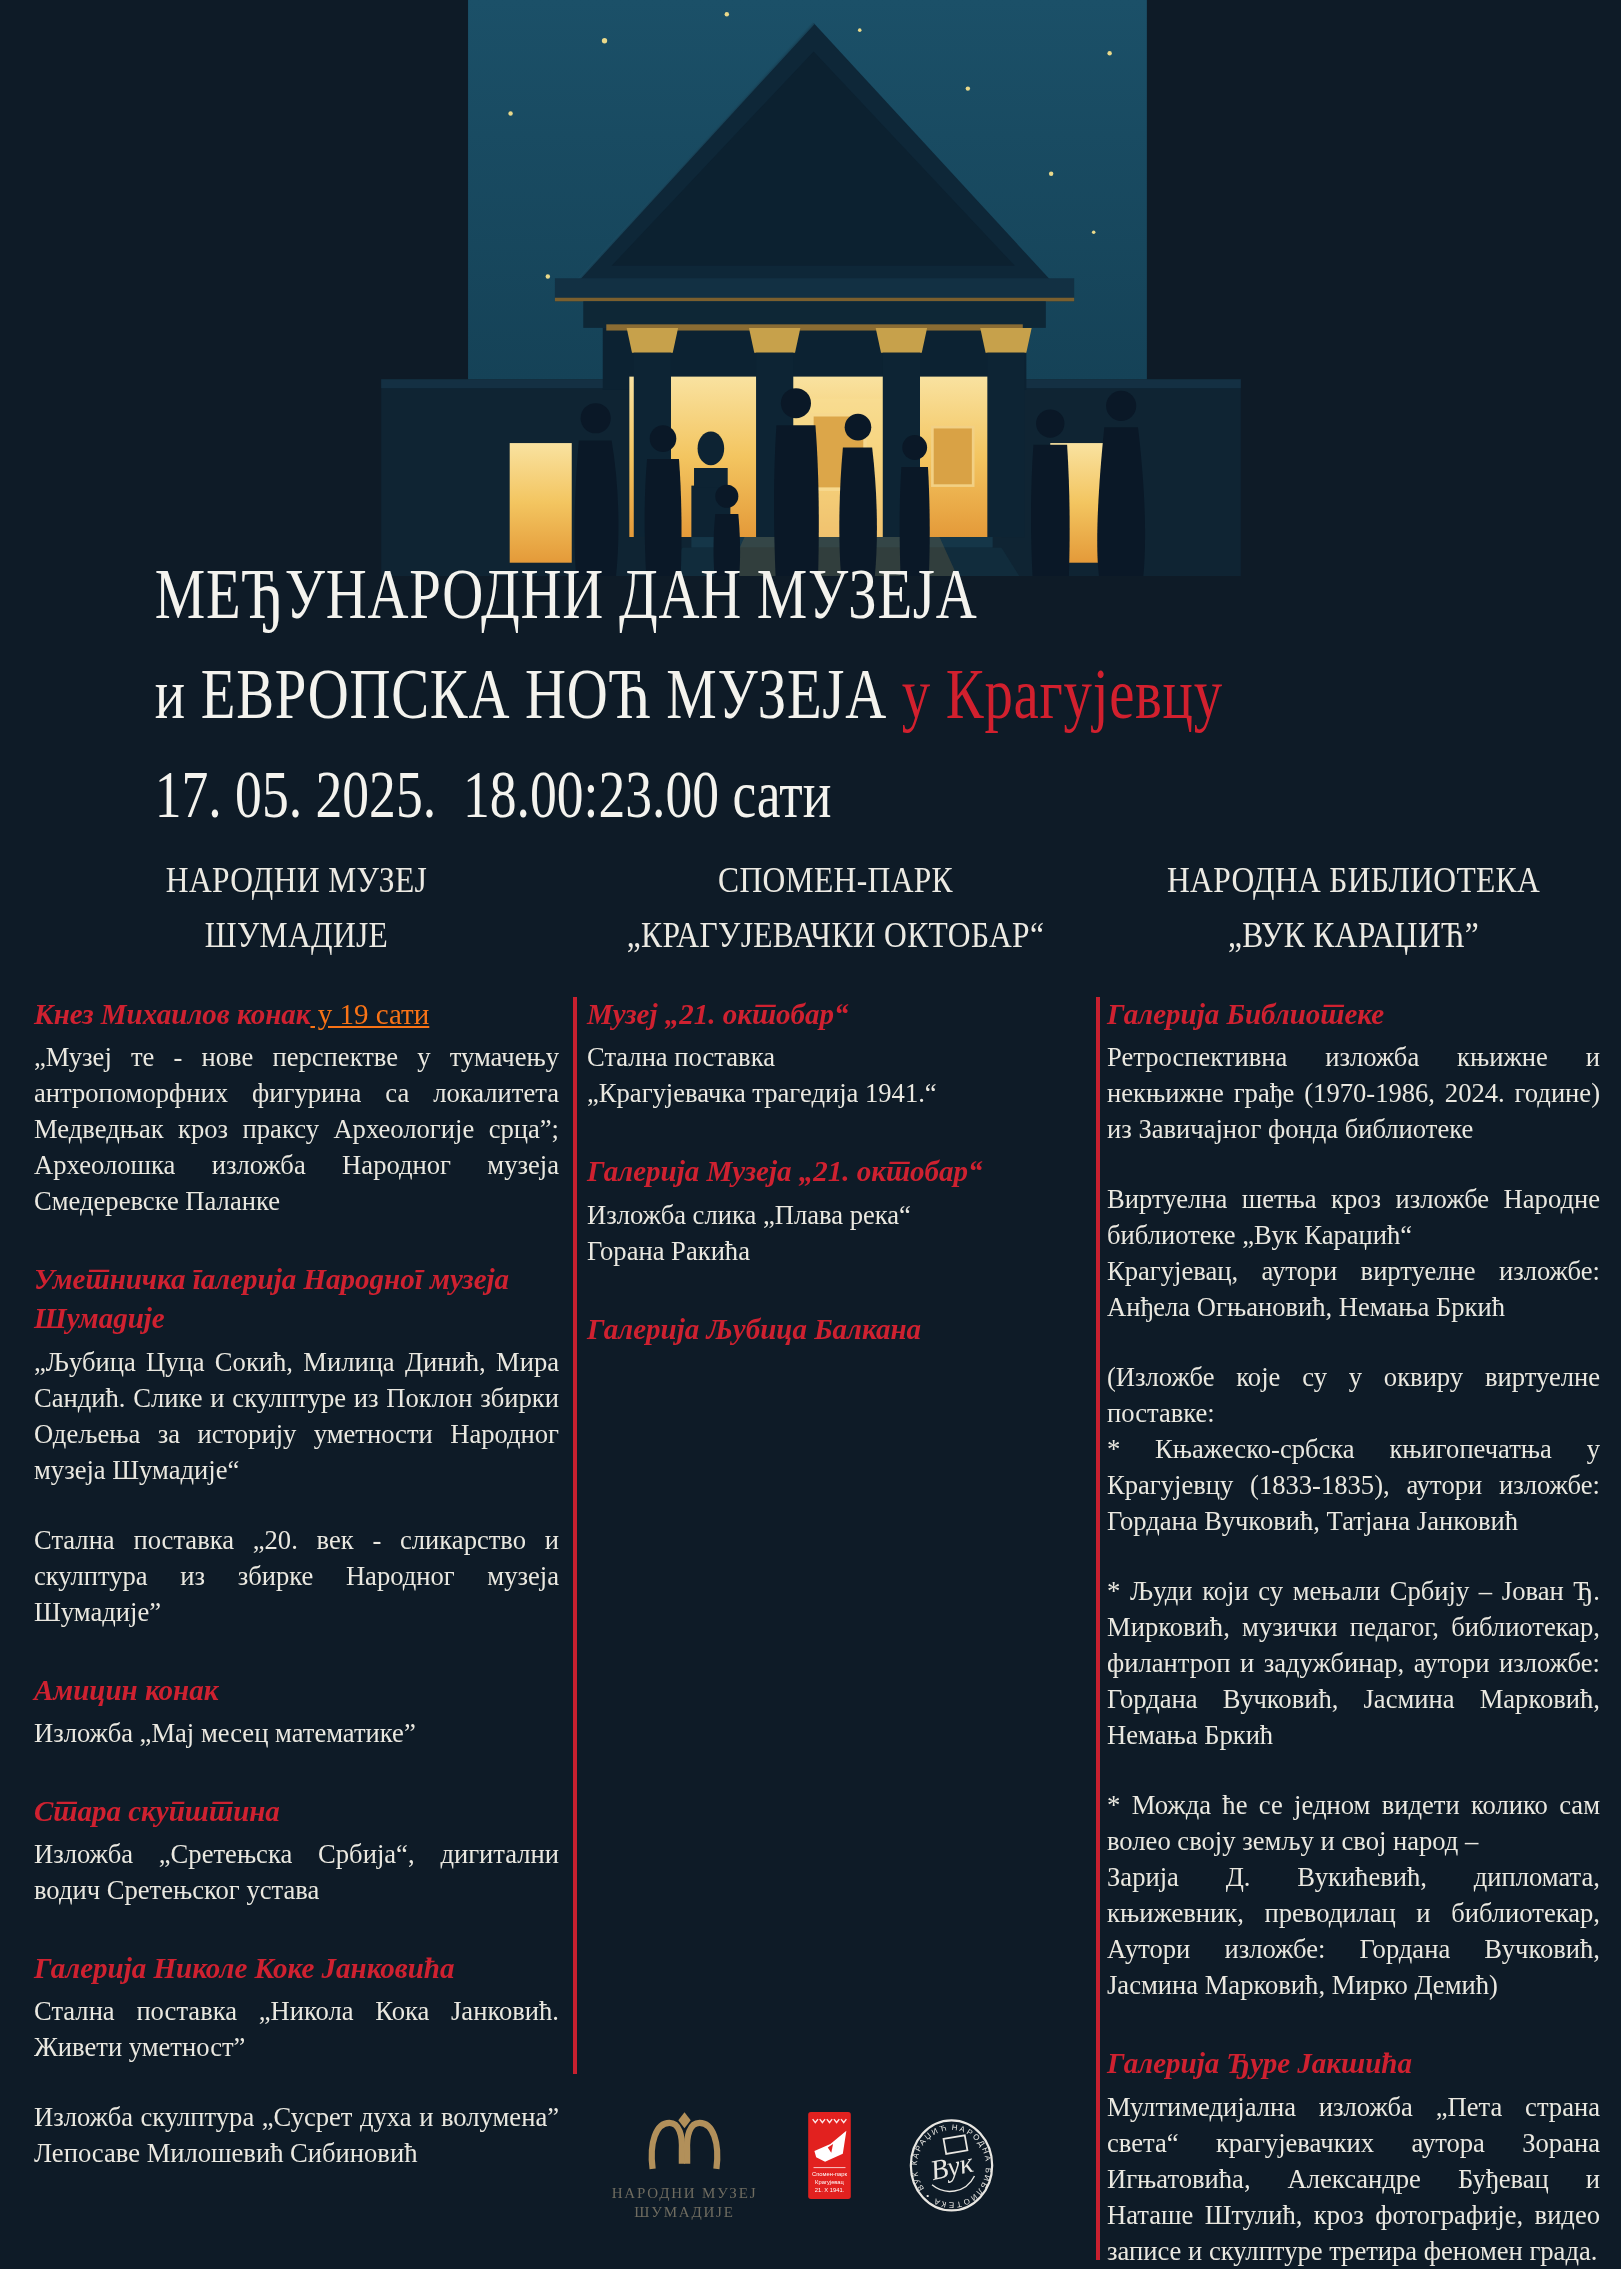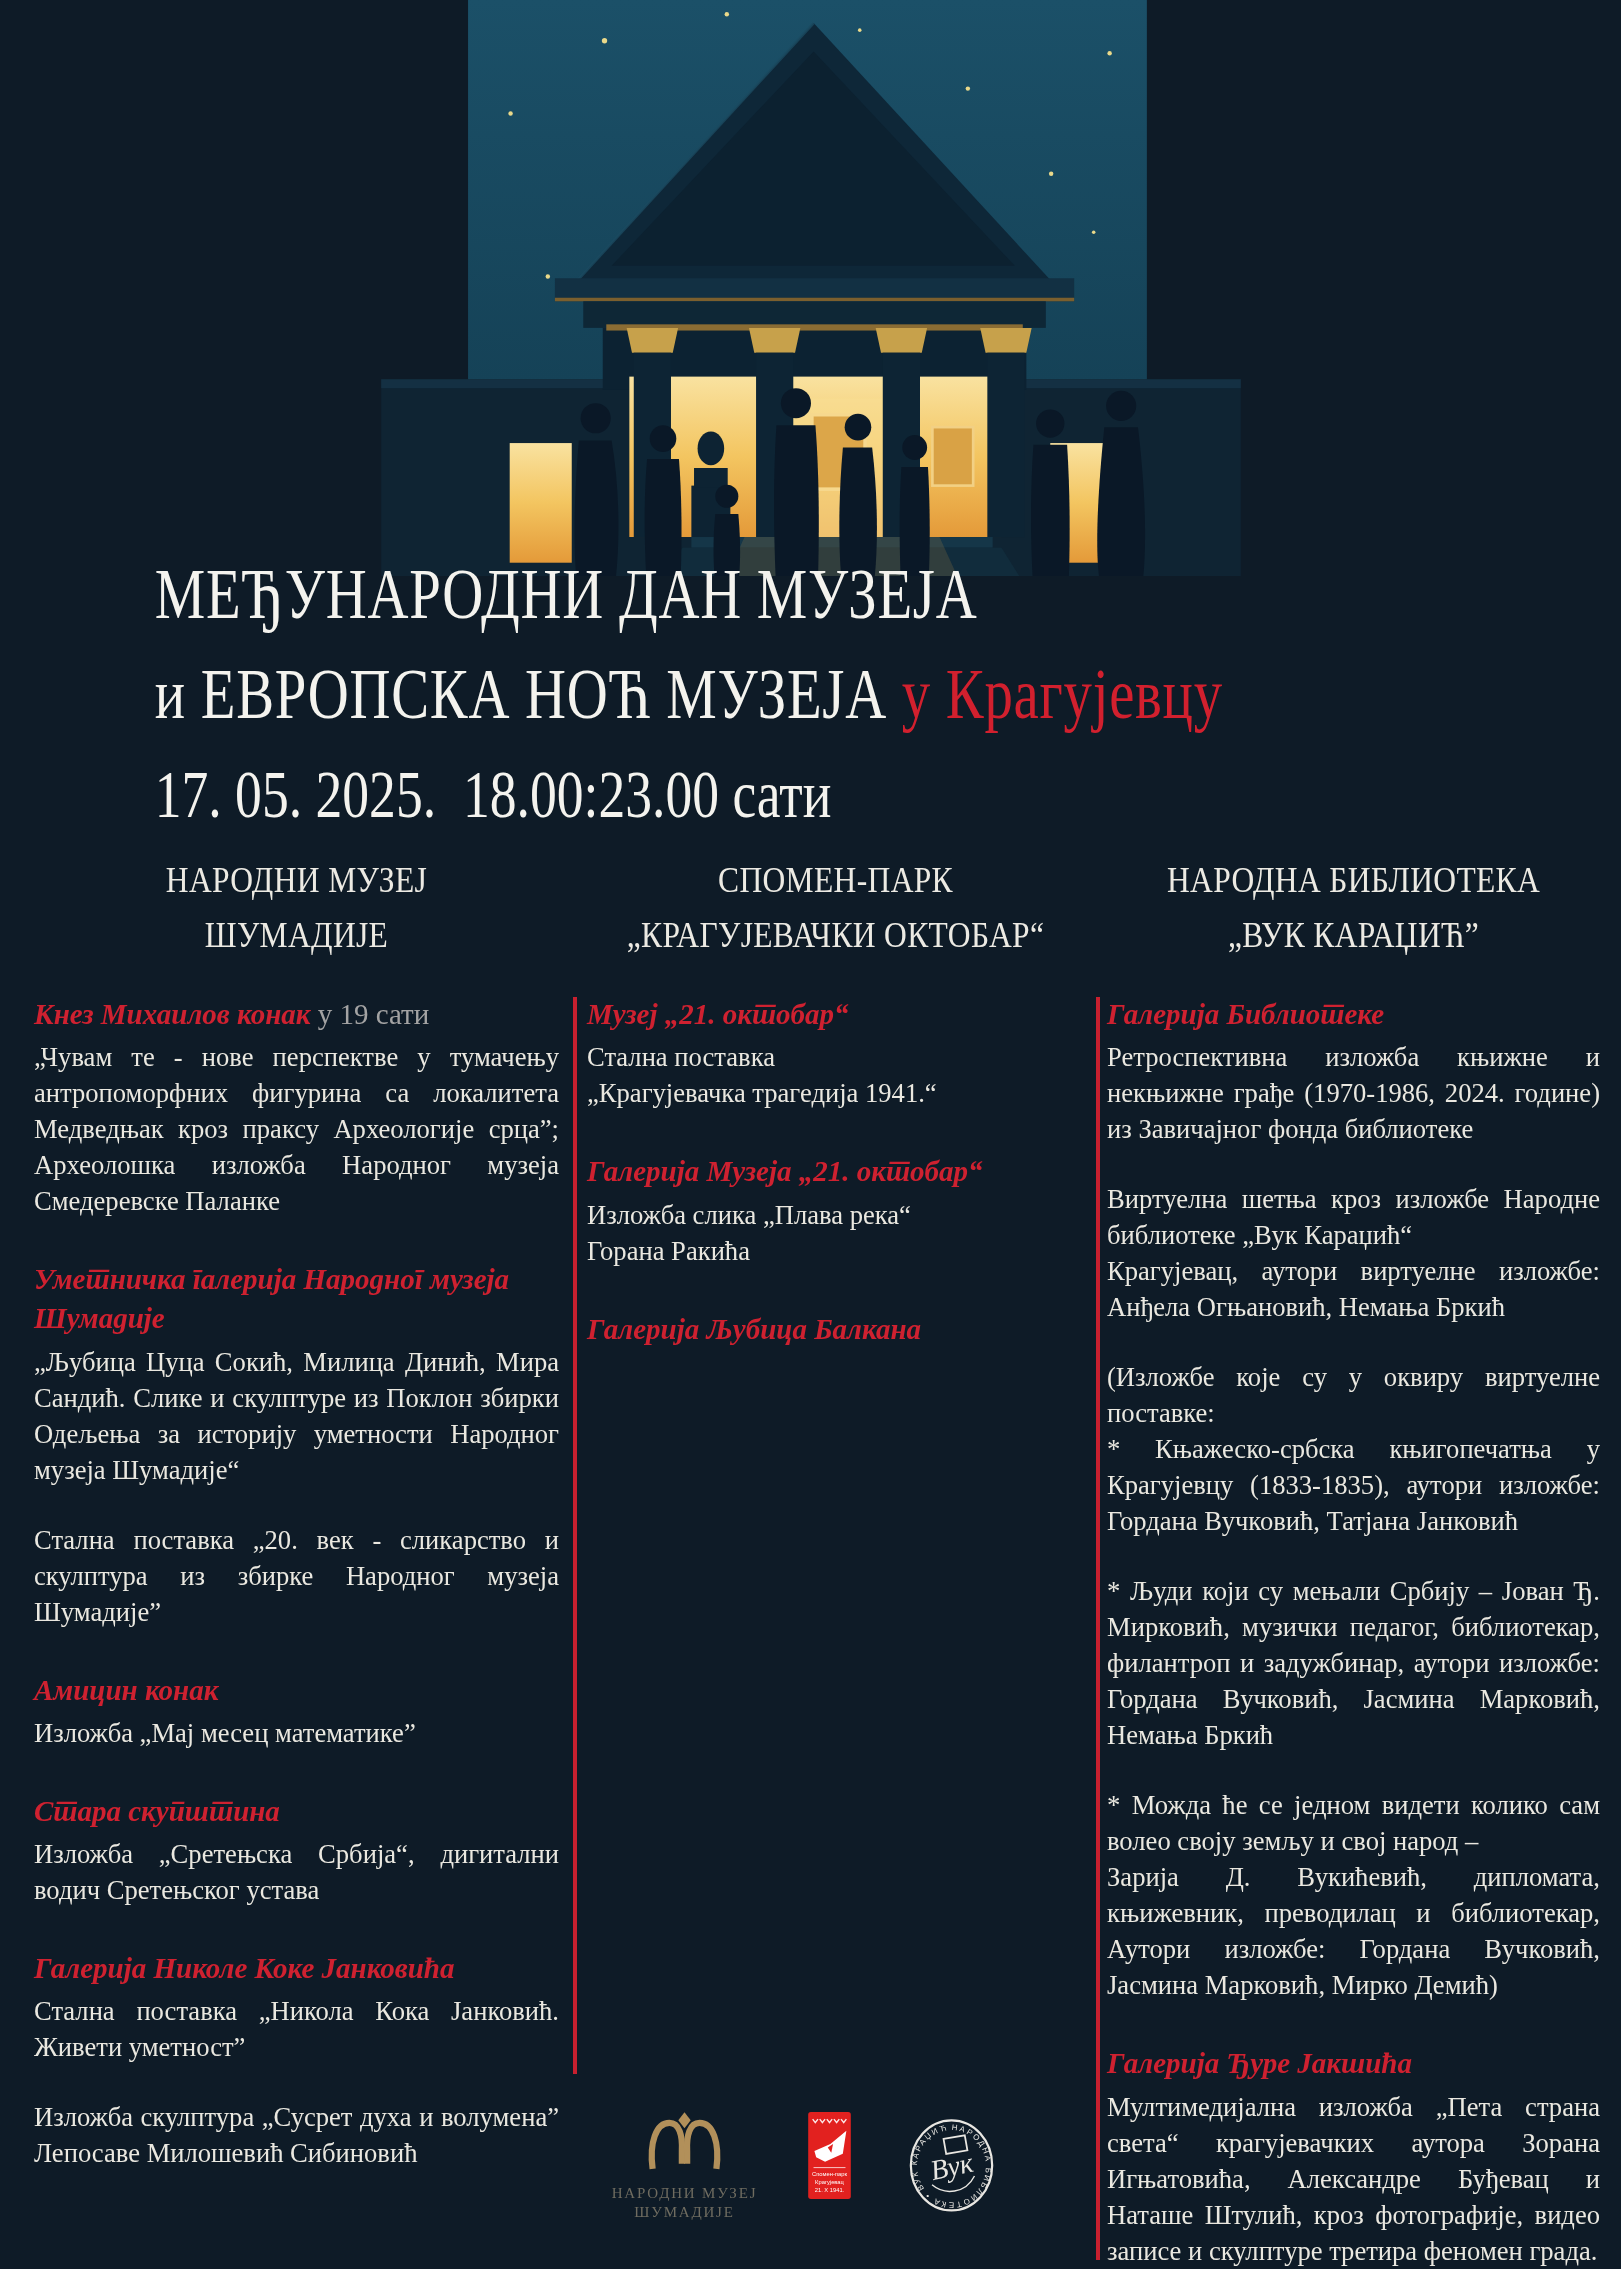--- a/index.html
+++ b/index.html
@@ -19,21 +19,21 @@
   .hero-date{font-size:67px;color:#f4f3ee;}
   
   .column{position:absolute;top:853px;}
   .col-1{left:34px;width:525px;}
   .col-2{left:587px;width:497px;}
   .col-3{left:1107px;width:493px;}
   .col-header{text-align:center;margin-bottom:32px;transform:scaleX(.9);transform-origin:center;}
   .header-line{font-size:35px;line-height:55px;color:#eceae3;letter-spacing:0.4px;}
   .section{margin-bottom:41px;}
   .sec-heading{margin:0 0 5.3px 0;font-size:29px;line-height:39px;font-weight:bold;font-style:italic;color:#cf2130;}
-  .sec-heading-note{font-style:normal;font-weight:normal;color:#a3a3a3;}
+  .sec-heading-note{font-style:normal;font-weight:normal;color:#f97316;text-decoration:underline;}
   .body-par{
     margin:0 0 34px 0;font-size:26.6px;line-height:36px;color:#eae8e0;
     text-align:justify;white-space:pre-line;
   }
   .body-par:last-child{margin-bottom:0;}
   
   .divider{position:absolute;width:4.4px;background:#c8202f;}
   .divider-left{left:573px;top:997px;height:1077px;}
   .divider-right{left:1096px;top:997px;height:1263px;}
   
@@ -144,21 +144,21 @@
 </header>
 
 <div class="column col-1">
   <div class="col-header">
       <div class="header-line">НАРОДНИ МУЗЕЈ</div>
       <div class="header-line">ШУМАДИЈЕ</div>
     </div>
   <div class="col-body">
       <section class="section">
         <h3 class="sec-heading"><span>Кнез Михаилов конак</span><span class="sec-heading-note"> у 19 сати</span></h3>
-        <p class="body-par">„Чувам те - нове перспектве у тумачењу антропоморфних фигурина са локалитета Медведњак кроз праксу Археологије срца”; Археолошка изложба Народног музеја Смедеревске Паланке</p>
+        <p class="body-par">„Музеј те - нове перспектве у тумачењу антропоморфних фигурина са локалитета Медведњак кроз праксу Археологије срца”; Археолошка изложба Народног музеја Смедеревске Паланке</p>
       </section>
       <section class="section">
         <h3 class="sec-heading"><span>Уметничка галерија Народног музеја Шумадије</span></h3>
         <p class="body-par">„Љубица Цуца Сокић, Милица Динић, Мира Сандић. Слике и скулптуре из Поклон збирки Одељења за историју уметности Народног музеја Шумадије“</p>
         <p class="body-par">Стална поставка „20. век - сликарство и скулптура из збирке Народног музеја Шумадије”</p>
       </section>
       <section class="section">
         <h3 class="sec-heading"><span>Амицин конак</span></h3>
         <p class="body-par">Изложба „Мај месец математике”</p>
       </section>

